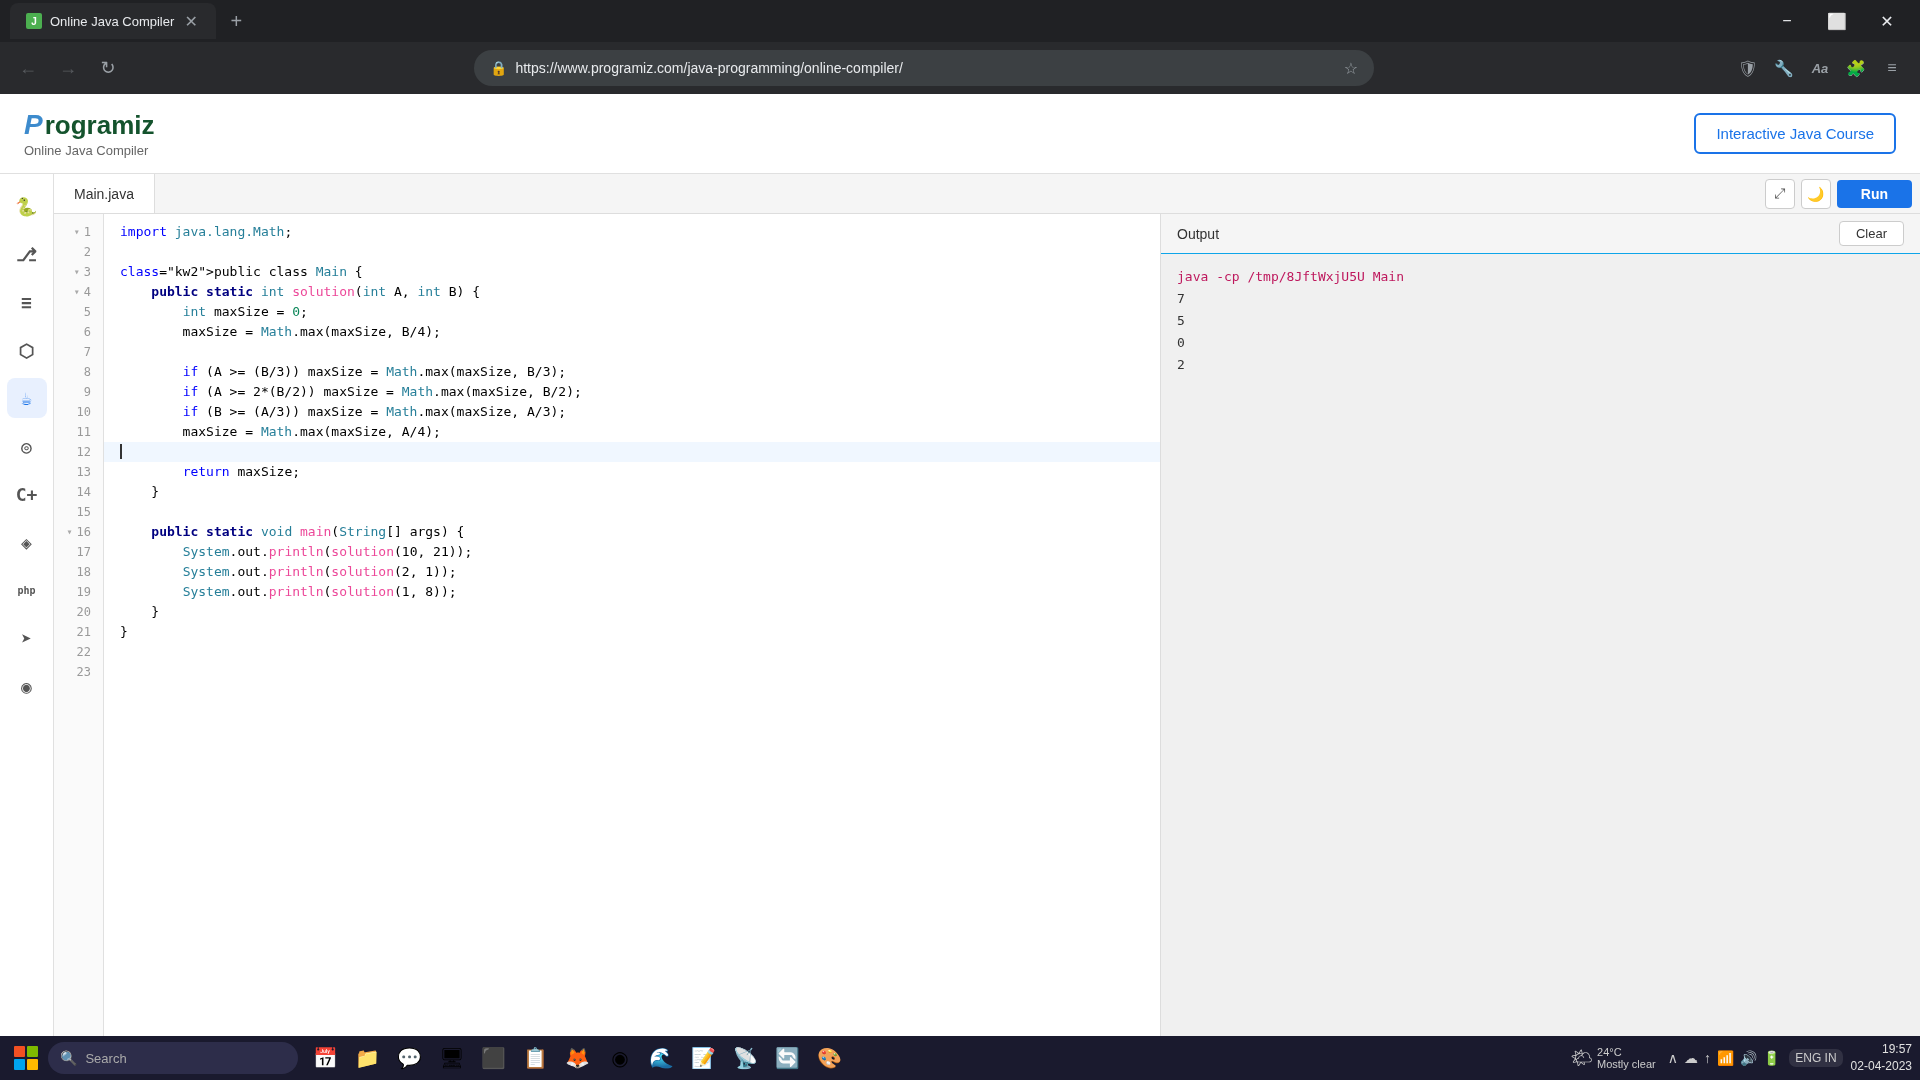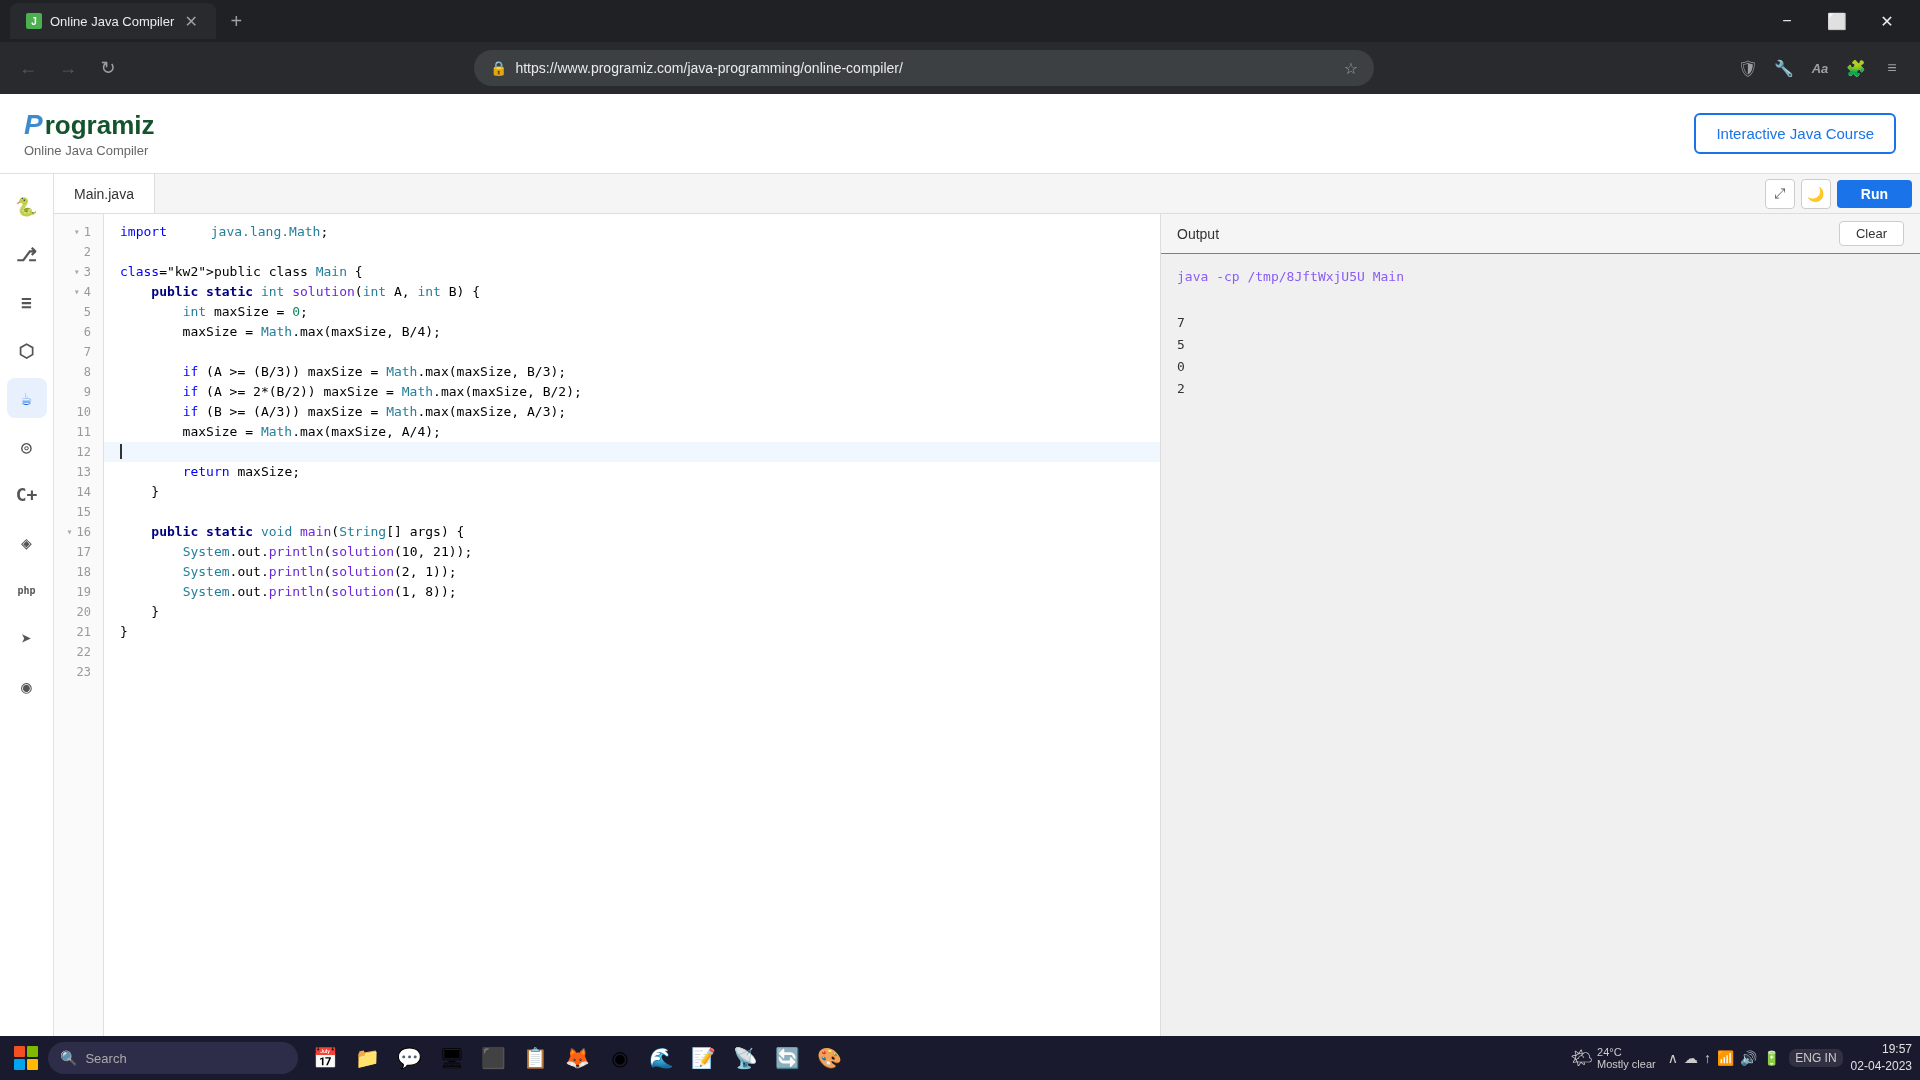--- a/index.html
+++ b/index.html
@@ -220,24 +220,24 @@
       line-height: 20px;
       padding: 0 16px;
       white-space: pre;
     }
     .code-line.active-line {
       background: #f0f7ff;
     }
     .kw { color: #0000ff; }
     .kw2 { color: #000080; font-weight: bold; }
     .type { color: #267f99; }
-    .fn { color: #6d28d9; }
+    .fn { color: #ec4899; }
     .num { color: #098658; }
     .cls { color: #267f99; }
-    .pkg { color: #267f99; margin-left: 36px; }
+    .pkg { color: #267f99; }
 
     
     .output-section {
       width: 760px;
       border-left: 1px solid #ddd;
       display: flex;
       flex-direction: column;
     }
     .output-header {
       height: 40px;
@@ -260,21 +260,21 @@
     }
     .output-content {
       flex: 1;
       padding: 12px 16px;
       font-family: 'Consolas', 'Monaco', monospace;
       font-size: 13px;
       color: #333;
       overflow-y: auto;
     }
     .output-line { line-height: 22px; }
-    .output-cmd { color: #8b5cf6; margin-bottom: 24px; }
+    .output-cmd { color: #be185d; margin-bottom: 0; }
 
     
     .taskbar {
       background: #1a1a2e;
       height: 44px;
       position: absolute;
       bottom: 0;
       left: 0;
       right: 0;
       display: flex;

